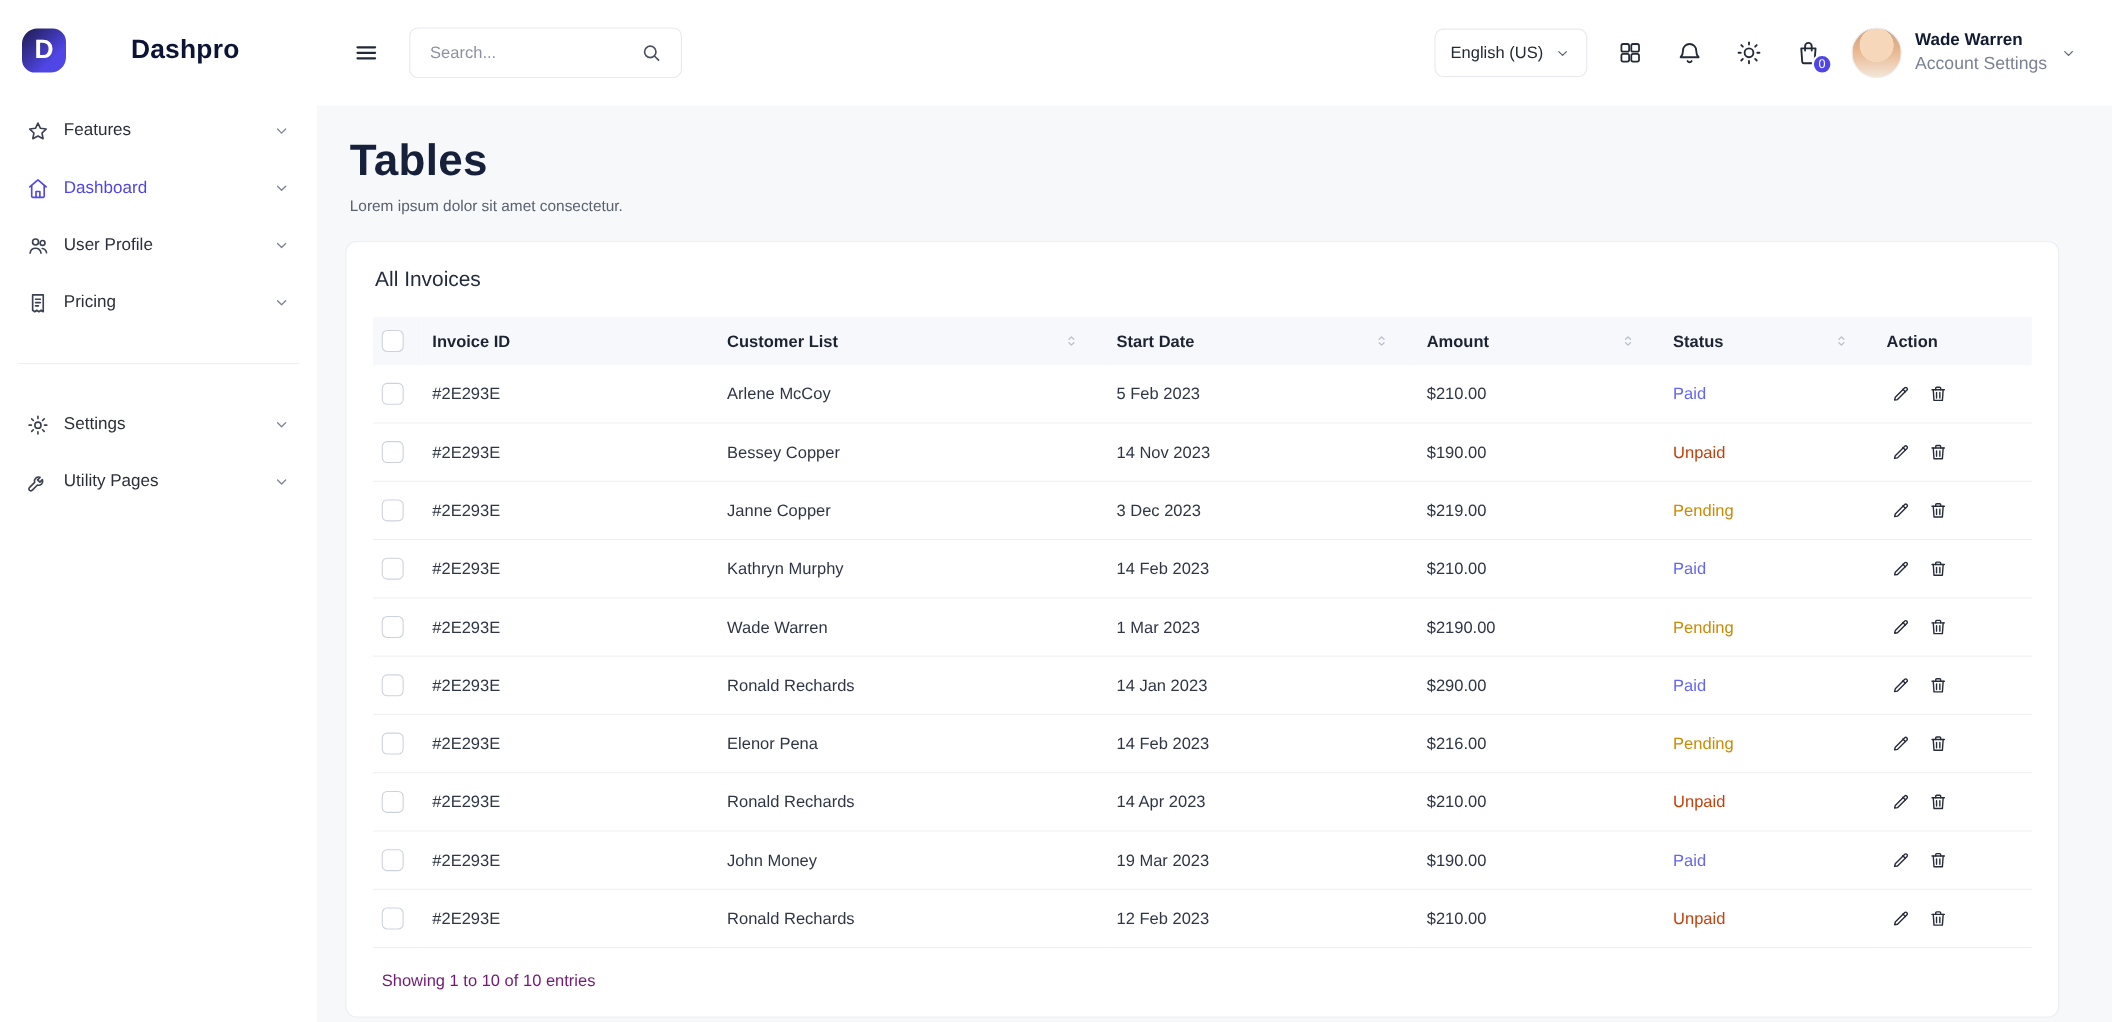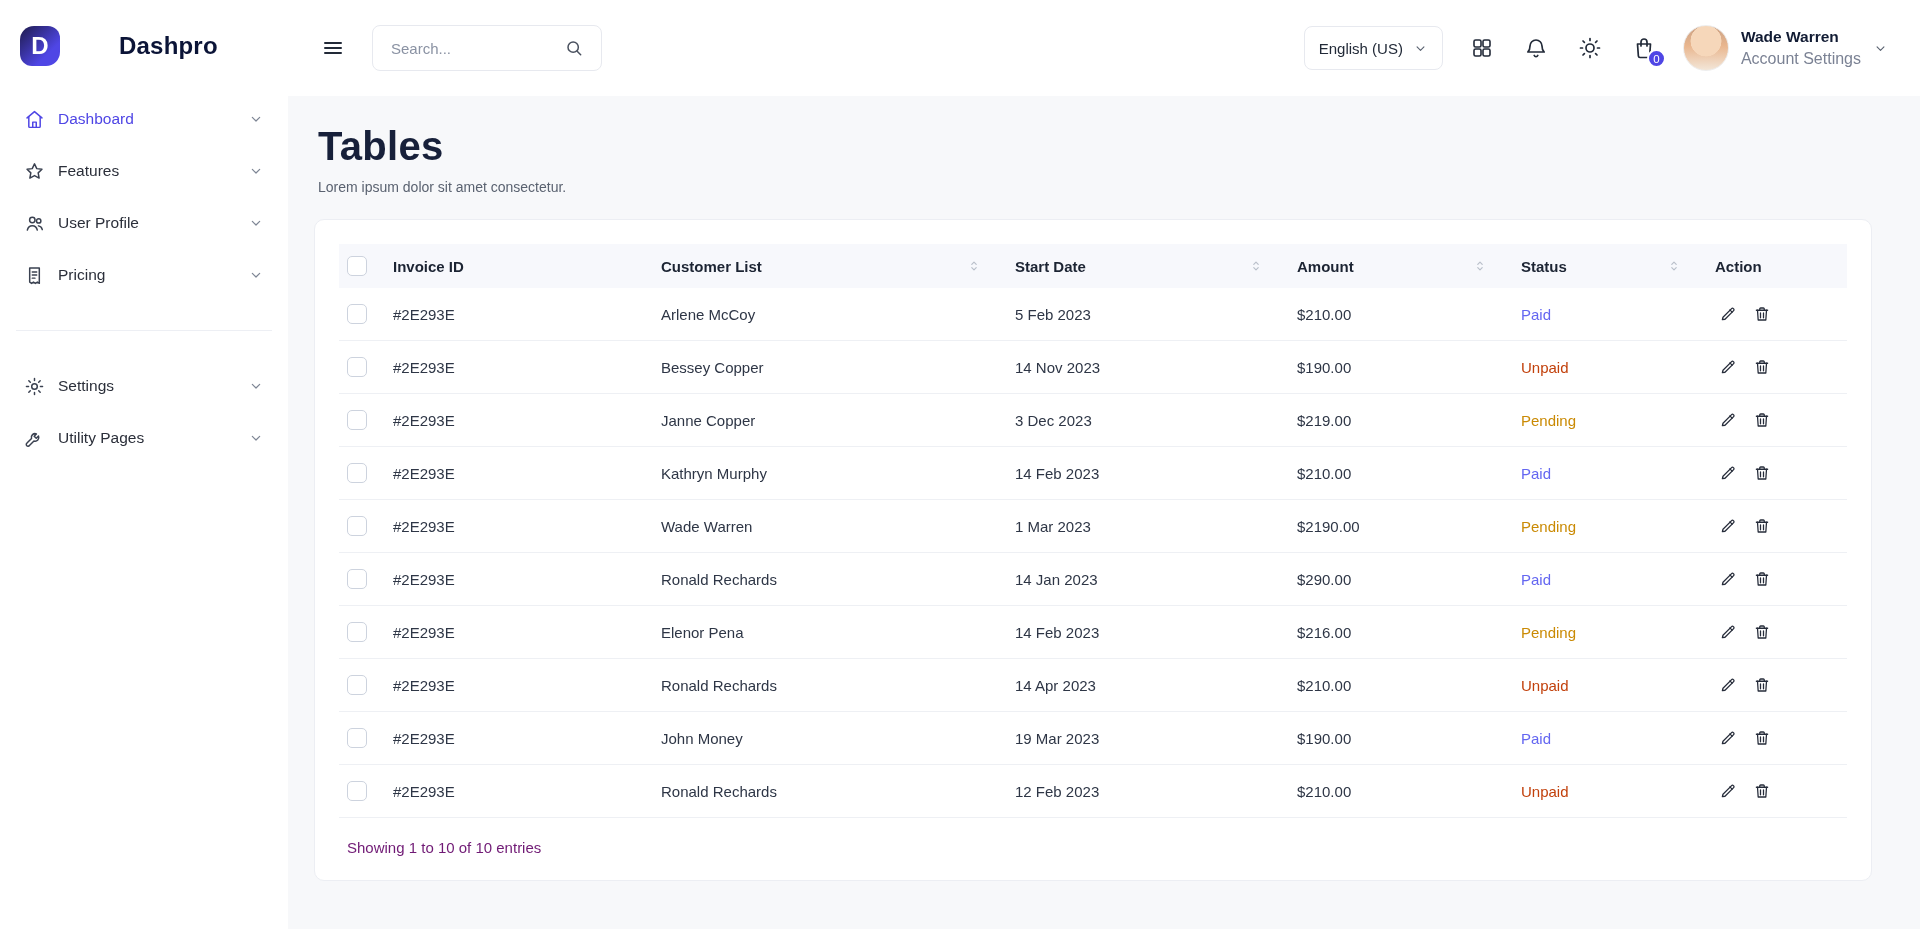--- a/index.html
+++ b/index.html
@@ -32,21 +32,21 @@
   .side-item.active, .side-item.active .s-icon { color:var(--accent,#4f46e5); }
   .side-div { height:1px; background:#edeff4; margin:30px 16px; }
 
   
   .main { flex:1; display:flex; flex-direction:column; min-width:0; }
 
   
   .topbar { flex:0 0 96px; height:96px; background:#fff; display:flex; align-items:center; padding:0 32px 0 30px; gap:24px; }
   .icon-btn { background:none; border:none; padding:0; width:30px; height:30px; color:#222a38; cursor:pointer; position:relative; display:inline-flex; align-items:center; justify-content:center; }
   .icon-btn .ic { width:24px; height:24px; display:inline-flex; }
-  .search-box { width:230px; height:46px; border:1px solid #e7e9ef; border-radius:8px; background:#fff; display:flex; align-items:center; padding:0 12px 0 16px; gap:1px; }
+  .search-box { width:248px; height:46px; border:1px solid #e7e9ef; border-radius:8px; background:#fff; display:flex; align-items:center; padding:0 12px 0 16px; gap:1px; }
   .search-input { flex:1; border:none; outline:none; font-size:15px; color:#333; font-family:"Liberation Sans",sans-serif; background:transparent; min-width:0; }
   .search-input::placeholder { color:#8a92a3; }
   .search-box .icon-btn .ic { width:20px; height:20px; color:#49505e; }
   .tb-right { margin-left:auto; display:flex; align-items:center; gap:24px; }
   .lang { height:44px; border:1px solid #e7e9ef; border-radius:8px; display:flex; align-items:center; gap:10px; padding:0 14px; font-size:15px; color:#222a38; cursor:pointer; white-space:nowrap; }
   .chev { width:15px; height:15px; display:inline-flex; color:#5a6270; }
   .badge {
     position:absolute; bottom:-5px; right:-7px; min-width:19px; height:19px; padding:0 3px;
     border-radius:50%; background:var(--accent,#4f46e5); color:#fff; font-size:11.5px;
     display:flex; align-items:center; justify-content:center; border:2px solid #fff;
@@ -99,42 +99,42 @@
 <body>
 
 <div class="app">
 
   <aside class="sidebar">
     <div class="brand">
       <span class="logo-mark">D</span>
       <span class="brand-name">Dashpro</span>
     </div>
     <nav class="side-nav">
+        <a class="side-item">
+          <span class="s-icon">
+            <svg viewBox="0 0 24 24" fill="none" stroke="currentColor" stroke-width="1.7" stroke-linecap="round" stroke-linejoin="round">
+              <path d="m12 3.3 2.6 5.4 5.9.8-4.3 4.1 1.1 5.9L12 16.7l-5.3 2.8 1.1-5.9-4.3-4.1 5.9-.8z"></path>
+            </svg>
+          </span>
+          <span class="s-label">Features</span>
+          <span class="s-chev">
+            <svg viewBox="0 0 24 24" fill="none" stroke="currentColor" stroke-width="1.8" stroke-linecap="round" stroke-linejoin="round">
+              <path d="M6.5 9.5 12 15l5.5-5.5"></path>
+            </svg>
+          </span>
+        </a>
         <a class="side-item active">
           <span class="s-icon">
             <svg viewBox="0 0 24 24" fill="none" stroke="currentColor" stroke-width="1.7" stroke-linecap="round" stroke-linejoin="round">
               <path d="M3.5 10.2 12 3l8.5 7.2"></path>
               <path d="M5.5 8.8V20a1 1 0 0 0 1 1h11a1 1 0 0 0 1-1V8.8"></path>
               <path d="M10 21v-6h4v6"></path>
             </svg>
           </span>
           <span class="s-label">Dashboard</span>
-          <span class="s-chev">
-            <svg viewBox="0 0 24 24" fill="none" stroke="currentColor" stroke-width="1.8" stroke-linecap="round" stroke-linejoin="round">
-              <path d="M6.5 9.5 12 15l5.5-5.5"></path>
-            </svg>
-          </span>
-        </a>
-        <a class="side-item">
-          <span class="s-icon">
-            <svg viewBox="0 0 24 24" fill="none" stroke="currentColor" stroke-width="1.7" stroke-linecap="round" stroke-linejoin="round">
-              <path d="m12 3.3 2.6 5.4 5.9.8-4.3 4.1 1.1 5.9L12 16.7l-5.3 2.8 1.1-5.9-4.3-4.1 5.9-.8z"></path>
-            </svg>
-          </span>
-          <span class="s-label">Features</span>
           <span class="s-chev">
             <svg viewBox="0 0 24 24" fill="none" stroke="currentColor" stroke-width="1.8" stroke-linecap="round" stroke-linejoin="round">
               <path d="M6.5 9.5 12 15l5.5-5.5"></path>
             </svg>
           </span>
         </a>
         <a class="side-item">
           <span class="s-icon">
             <svg viewBox="0 0 24 24" fill="none" stroke="currentColor" stroke-width="1.7" stroke-linecap="round" stroke-linejoin="round">
               <circle cx="9.5" cy="8" r="3.1"></circle>
@@ -276,20 +276,21 @@
             </span>
         </div>
       </div>
     </header>
 
     <div class="content">
       <h1 class="page-title">Tables</h1>
       <p class="page-sub">Lorem ipsum dolor sit amet consectetur.</p>
 
       <section class="card">
+        <h2 class="card-title">All Invoices</h2>
         <table class="inv-table">
           <colgroup>
             <col style="width:44px">
               <col style="width:268px">
               <col style="width:354px">
             <col style="width:282px">
               <col style="width:224px">
               <col style="width:194px">
               <col>
           </colgroup>

